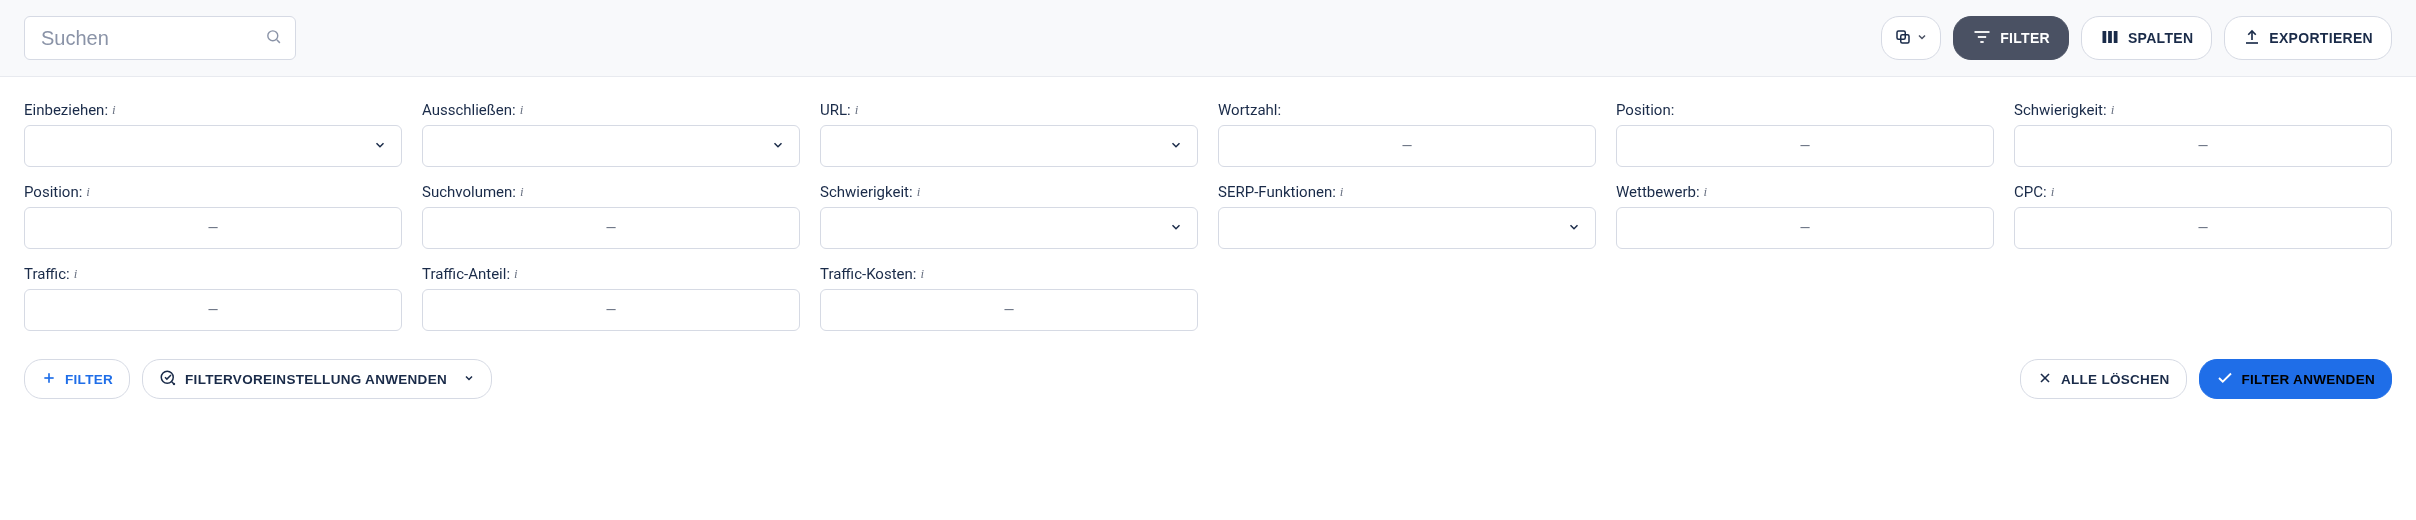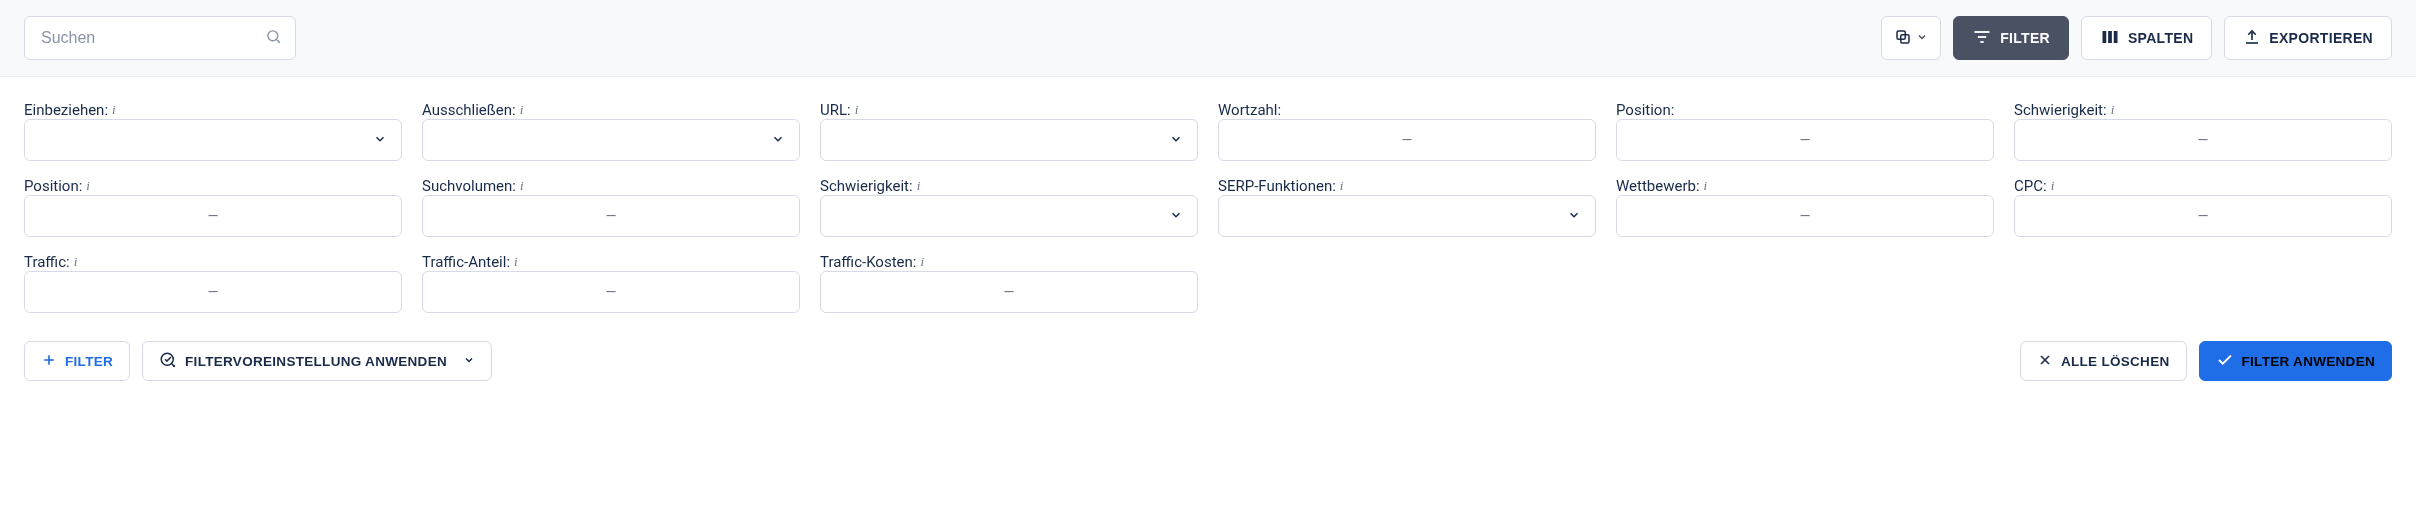--- a/index.html
+++ b/index.html
@@ -22,21 +22,21 @@
     position: relative;
     width: 272px;
   }
   .search-input {
     width: 100%;
     height: 44px;
     border: 1px solid #d6dae4;
     border-radius: 6px;
     background: #fff;
     padding: 0 44px 0 16px;
-    font-size: 16px;
+    font-size: 20px;
     color: #1a2b49;
   }
   .search-input::placeholder { color: #8a93a7; }
   .search-icon {
     position: absolute;
     right: 14px;
     top: 50%;
     transform: translateY(-50%);
     color: #8a93a7;
     pointer-events: none;
@@ -46,21 +46,21 @@
     gap: 12px;
     align-items: center;
   }
   .btn {
     display: inline-flex;
     align-items: center;
     gap: 8px;
     height: 44px;
     padding: 0 18px;
     border: 1px solid #d6dae4;
-    border-radius: 6px;
+    border-radius: 18px;
     background: #fff;
     cursor: pointer;
     font-size: 14px;
     font-weight: 700;
     color: #1a2b49;
     letter-spacing: 0.3px;
   }
   .btn-icononly { padding: 0 12px; gap: 4px; }
   .btn-dark {
     background: #4a5163;
@@ -78,20 +78,21 @@
     background: #fff;
   }
   .filter-grid {
     display: grid;
     grid-template-columns: repeat(6, 1fr);
     gap: 16px 20px;
   }
   .filter-cell {
     display: flex;
     flex-direction: column;
+    gap: 6px;
   }
   .filter-label {
     font-size: 15px;
     color: #1a2b49;
     display: flex;
     align-items: baseline;
     gap: 2px;
   }
   .info-i {
     font-style: italic;

